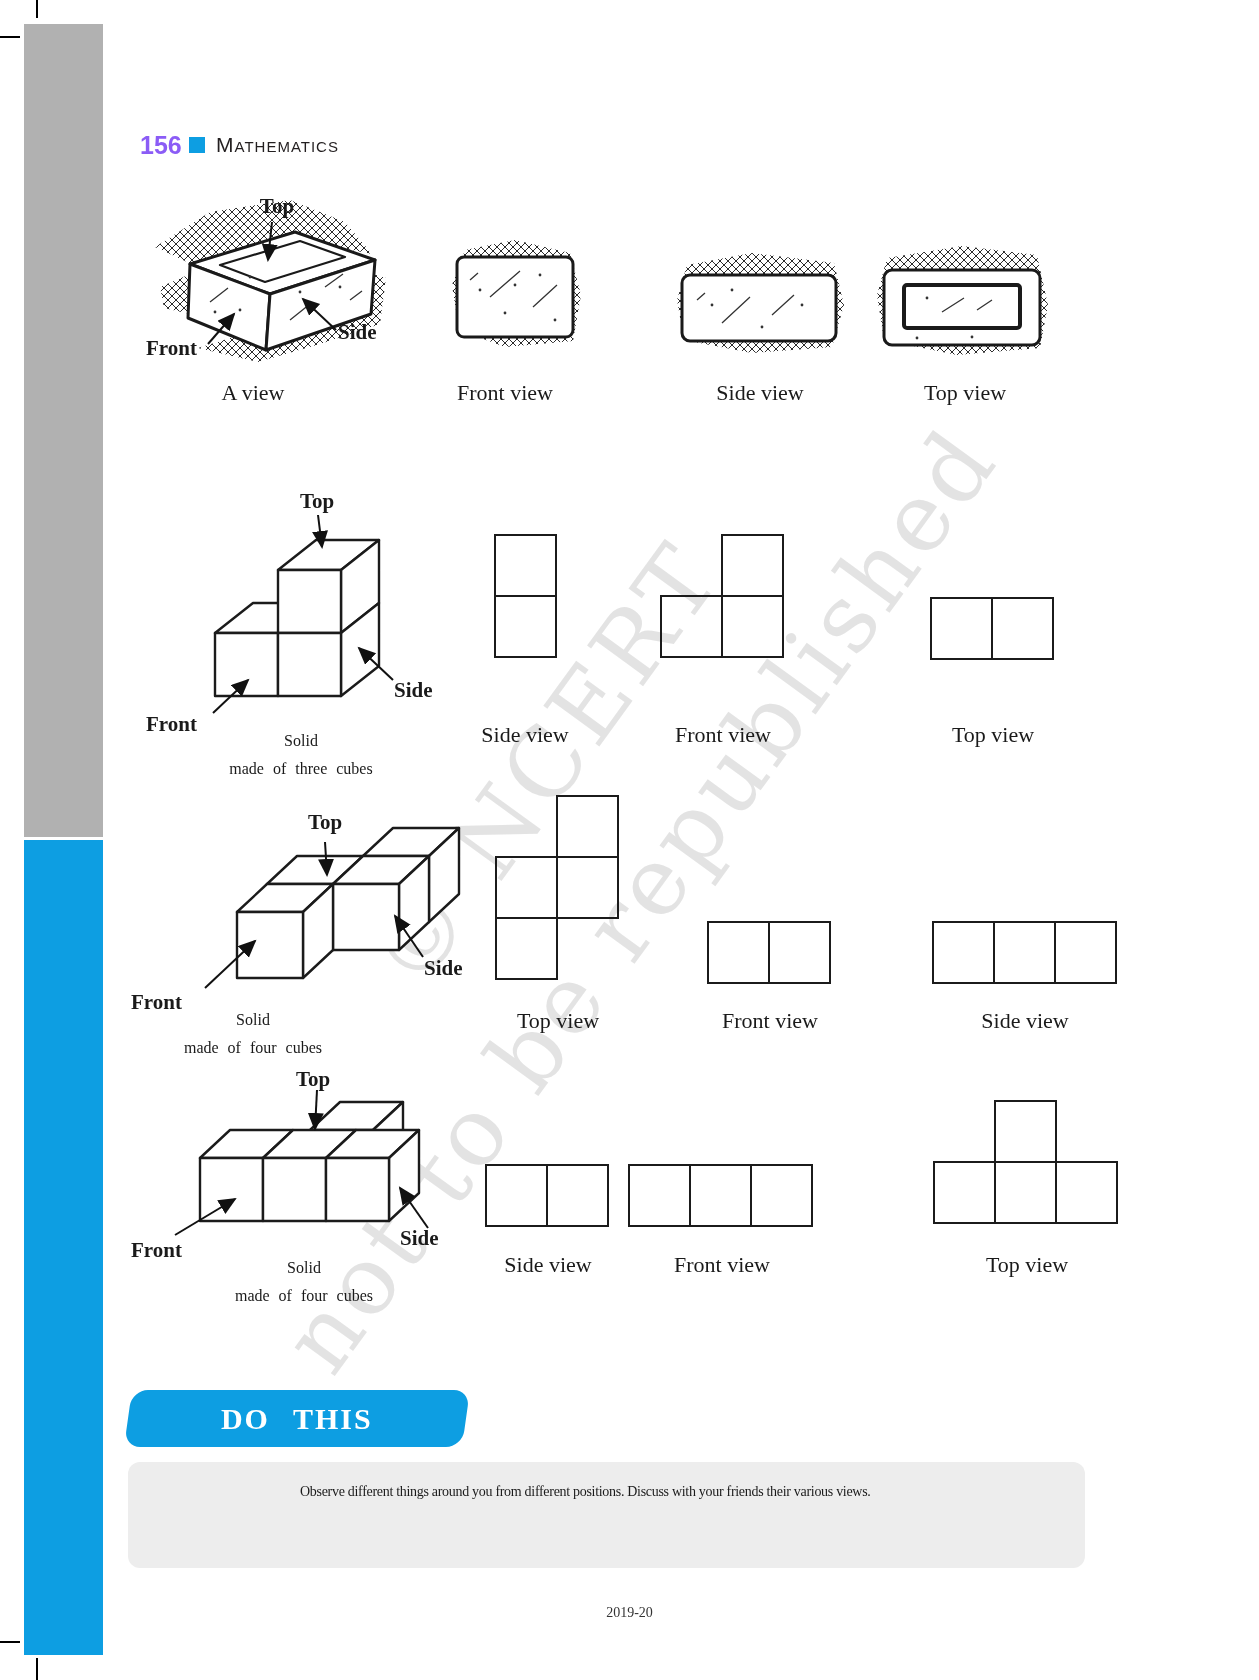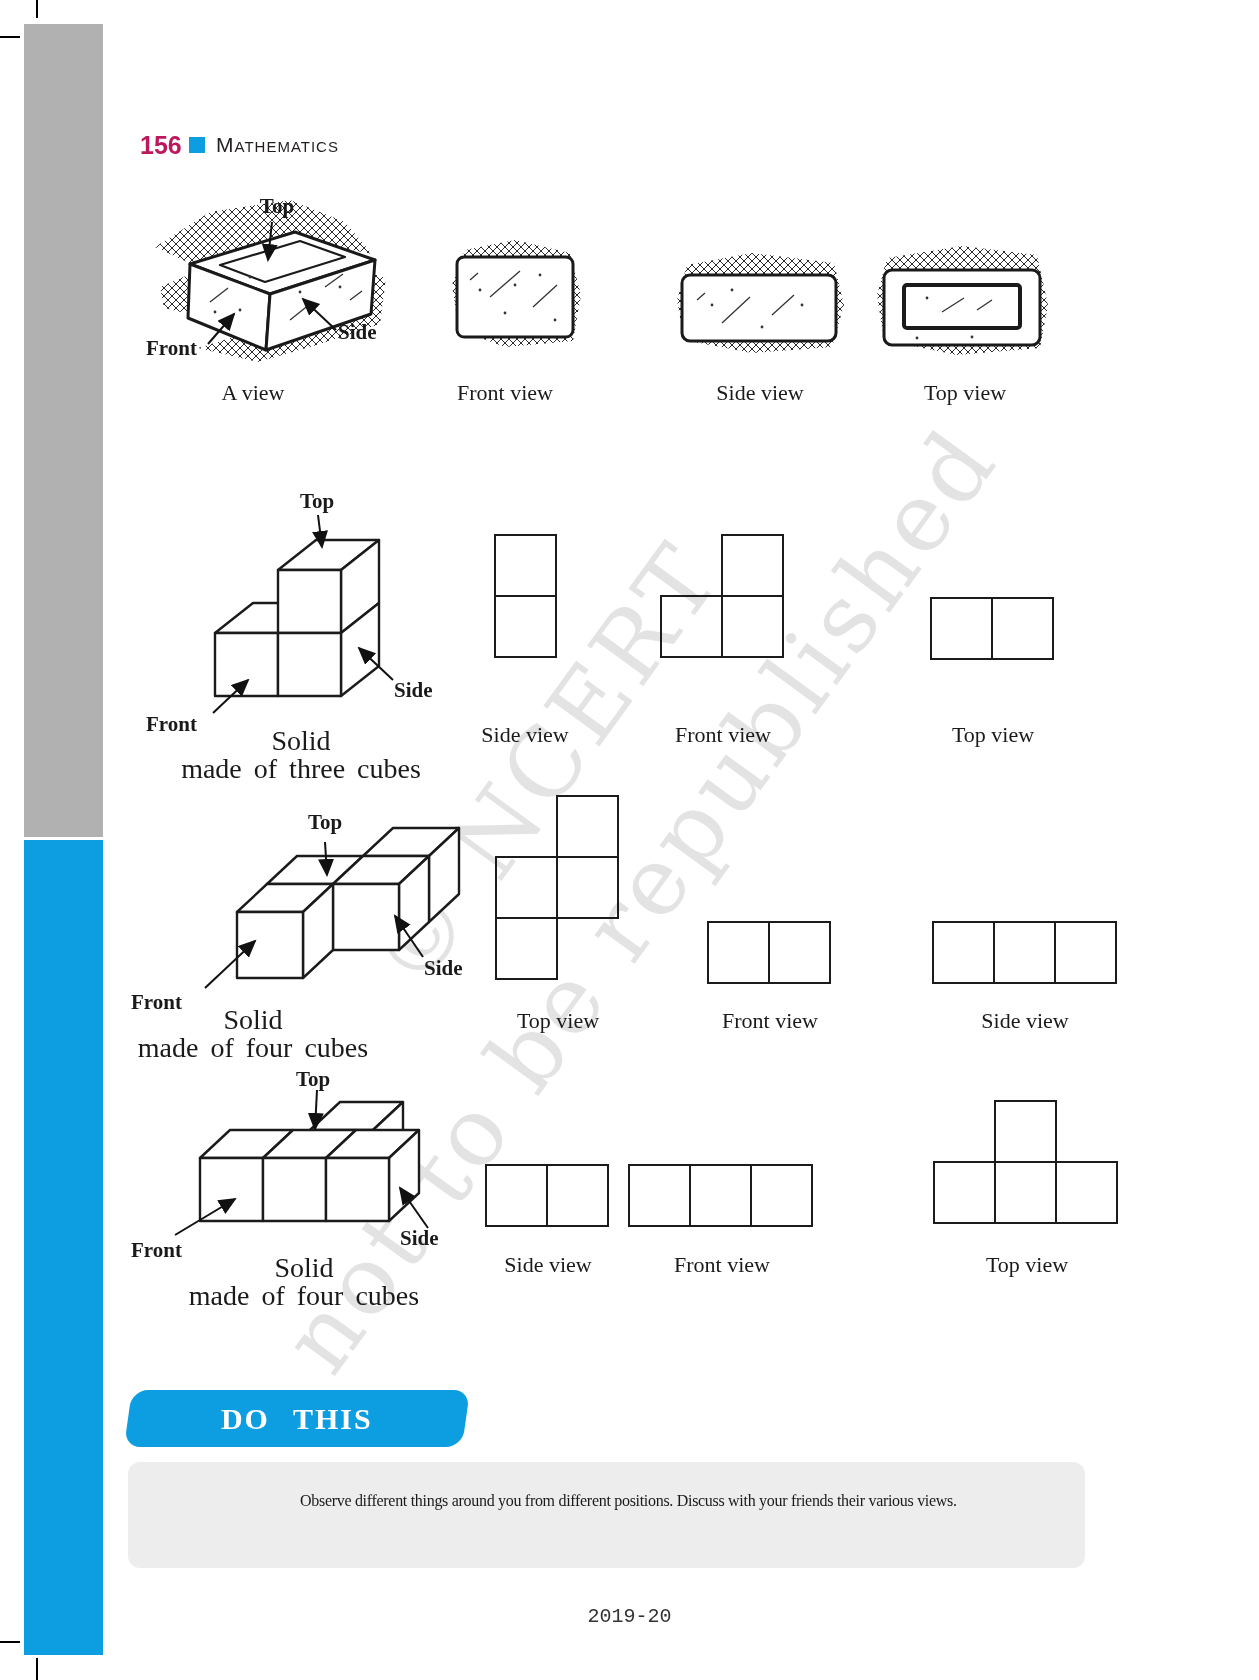--- a/index.html
+++ b/index.html
@@ -4,46 +4,46 @@
 <style>
   html,body{margin:0;padding:0;background:#fff;}
   #page{position:relative;width:1259px;height:1680px;background:#ffffff;overflow:hidden;
         font-family:"Liberation Serif",serif;color:#1a1a1a;}
   .abs{position:absolute;}
   
   #bar-gray{left:24px;top:24px;width:79px;height:813px;background:var(--sidebar,#b1b1b1);}
   #bar-blue{left:24px;top:840px;width:79px;height:815px;background:var(--accent,#0d9ee2);}
   .cropmark{background:#000;}
   
-  #pagenum{left:140px;top:131px;font-family:"Liberation Sans",sans-serif;font-weight:bold;font-size:25px;color:#be185d;}
+  #pagenum{left:140px;top:131px;font-family:"Liberation Sans",sans-serif;font-weight:bold;font-size:25px;color:#8b5cf6;}
   #secsq{left:189px;top:137px;width:16px;height:16px;background:var(--accent,#0d9ee2);}
   #subject{left:216px;top:133px;font-family:"Liberation Sans",sans-serif;font-size:21px;color:#231f20;
            font-variant:small-caps;letter-spacing:1px;}
   
   .wm{position:absolute;font-family:"DejaVu Serif",serif;font-size:95px;color:#d3d3d3;opacity:.62;
       letter-spacing:5px;white-space:nowrap;transform:translate(-50%,-50%) rotate(-54deg);z-index:0;}
   
   #intro{left:140px;top:411px;width:1010px;font-size:22px;}
   .fig-cap{position:absolute;width:160px;text-align:center;font-size:22px;}
   .vcap{position:absolute;width:150px;text-align:center;font-size:22px;}
-  .scap{position:absolute;width:280px;text-align:center;font-size:28px;line-height:28px;}
+  .scap{position:absolute;width:280px;text-align:center;font-size:16px;line-height:28px;}
   .scap .l2{word-spacing:5px;}
   .dlab{position:absolute;font-family:"Liberation Serif",serif;font-weight:bold;font-size:21px;width:60px;}
   
   .vgrid{position:absolute;}
   .vgrid .cell{position:absolute;width:63px;height:63px;border:2px solid #1b1b1b;box-sizing:border-box;}
   
   #dothis-banner{left:128px;top:1390px;width:338px;height:57px;background:var(--accent,#0d9ee2);
       border-radius:16px;transform:skewX(-8deg);display:flex;align-items:center;justify-content:center;}
   #dothis-banner span{color:#fff;font-weight:bold;font-size:30px;letter-spacing:2px;word-spacing:14px;
       font-family:"Liberation Serif",serif;transform:skewX(8deg);}
   #dothis-panel{left:128px;top:1462px;width:957px;height:106px;background:var(--panel,#ededed);border-radius:12px;}
-  #dothis-body{left:300px;top:1476px;width:770px;font-size:16px;line-height:31px;letter-spacing:-0.3px;margin-top:9px;}
-  
-  #footer{left:0;top:1605px;width:1259px;text-align:center;font-family:Liberation Mono, monospace;font-size:20px;color:#333;}
+  #dothis-body{left:300px;top:1476px;width:770px;font-size:14px;line-height:31px;letter-spacing:-0.3px;}
+  
+  #footer{left:0;top:1605px;width:1259px;text-align:center;font-family:Liberation Serif, serif;font-size:14px;color:#333;}
   svg{position:absolute;overflow:visible;}
 </style>
 </head>
 <body>
 
 <div id="page">
 
   <span class="wm" style="left:545px;top:765px;">© NCERT</span>
   <span class="wm" style="left:640px;top:900px;">not to be republished</span>
 

